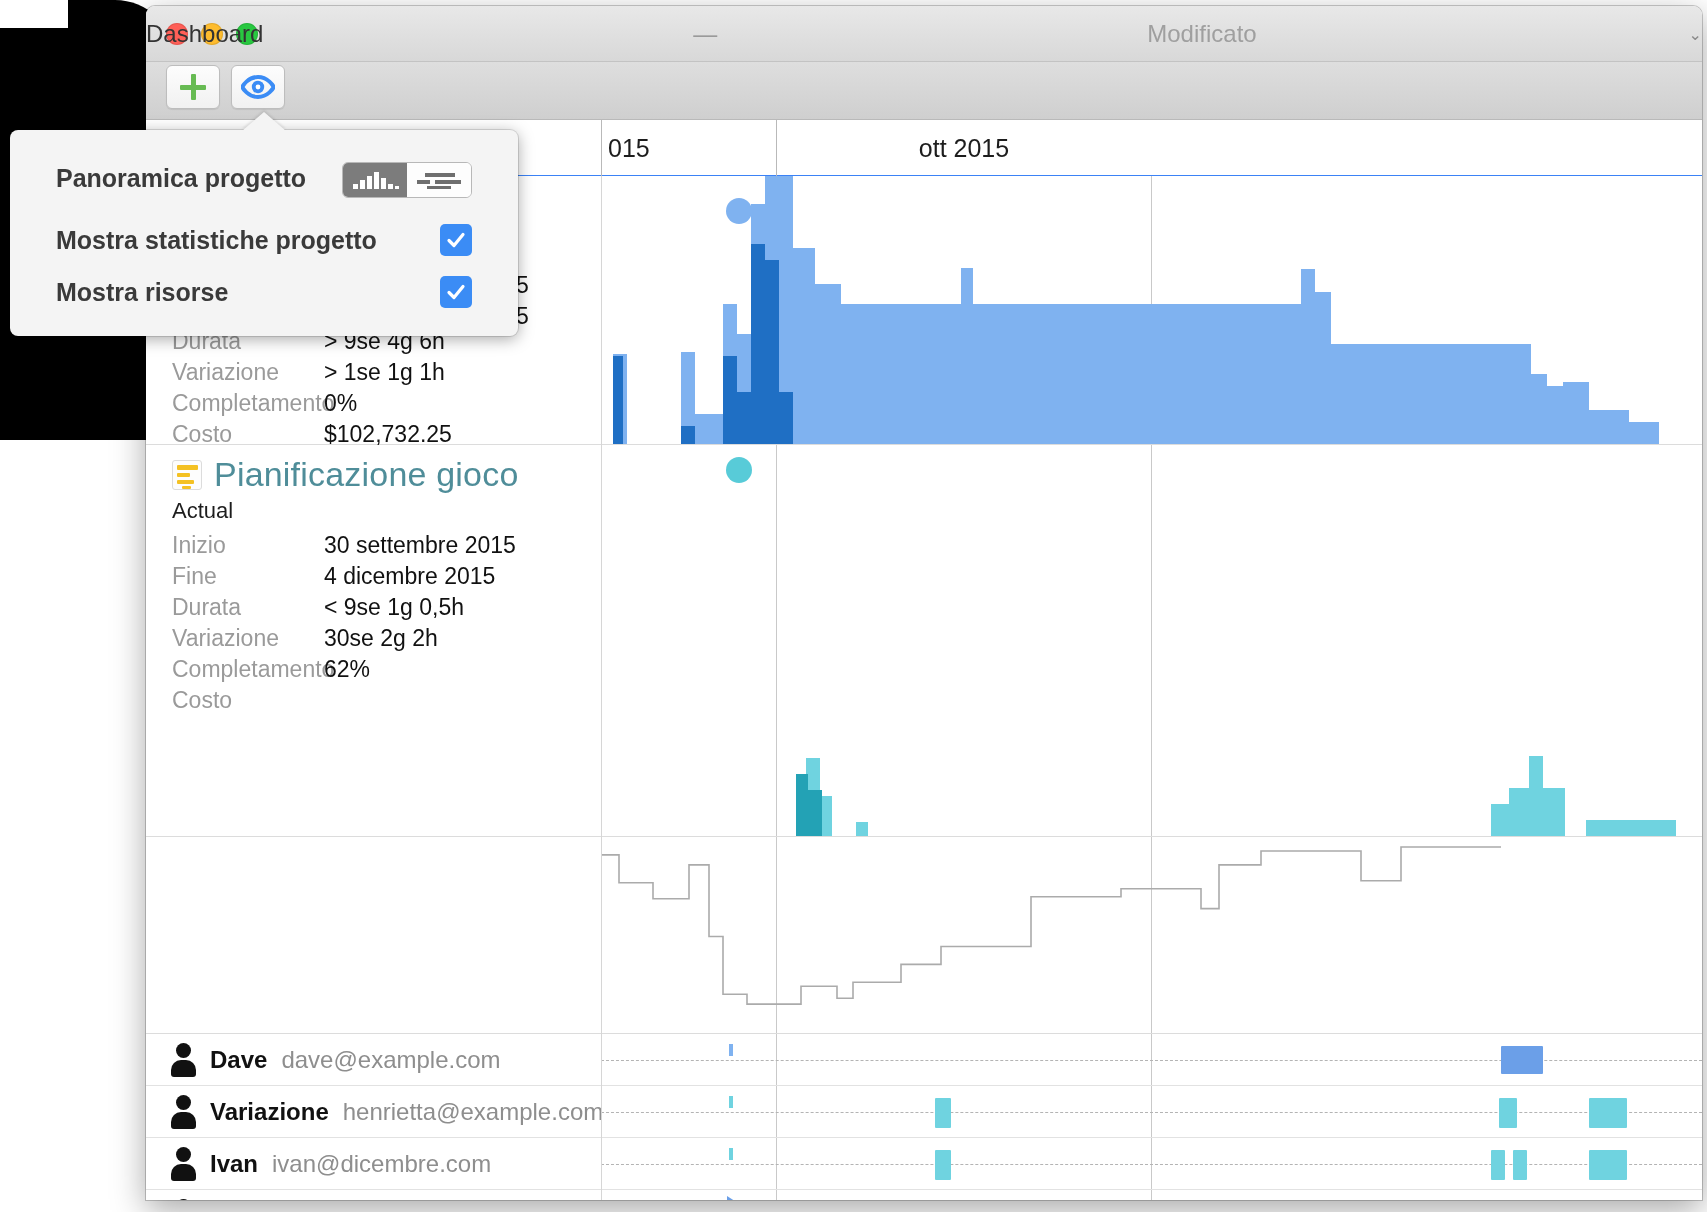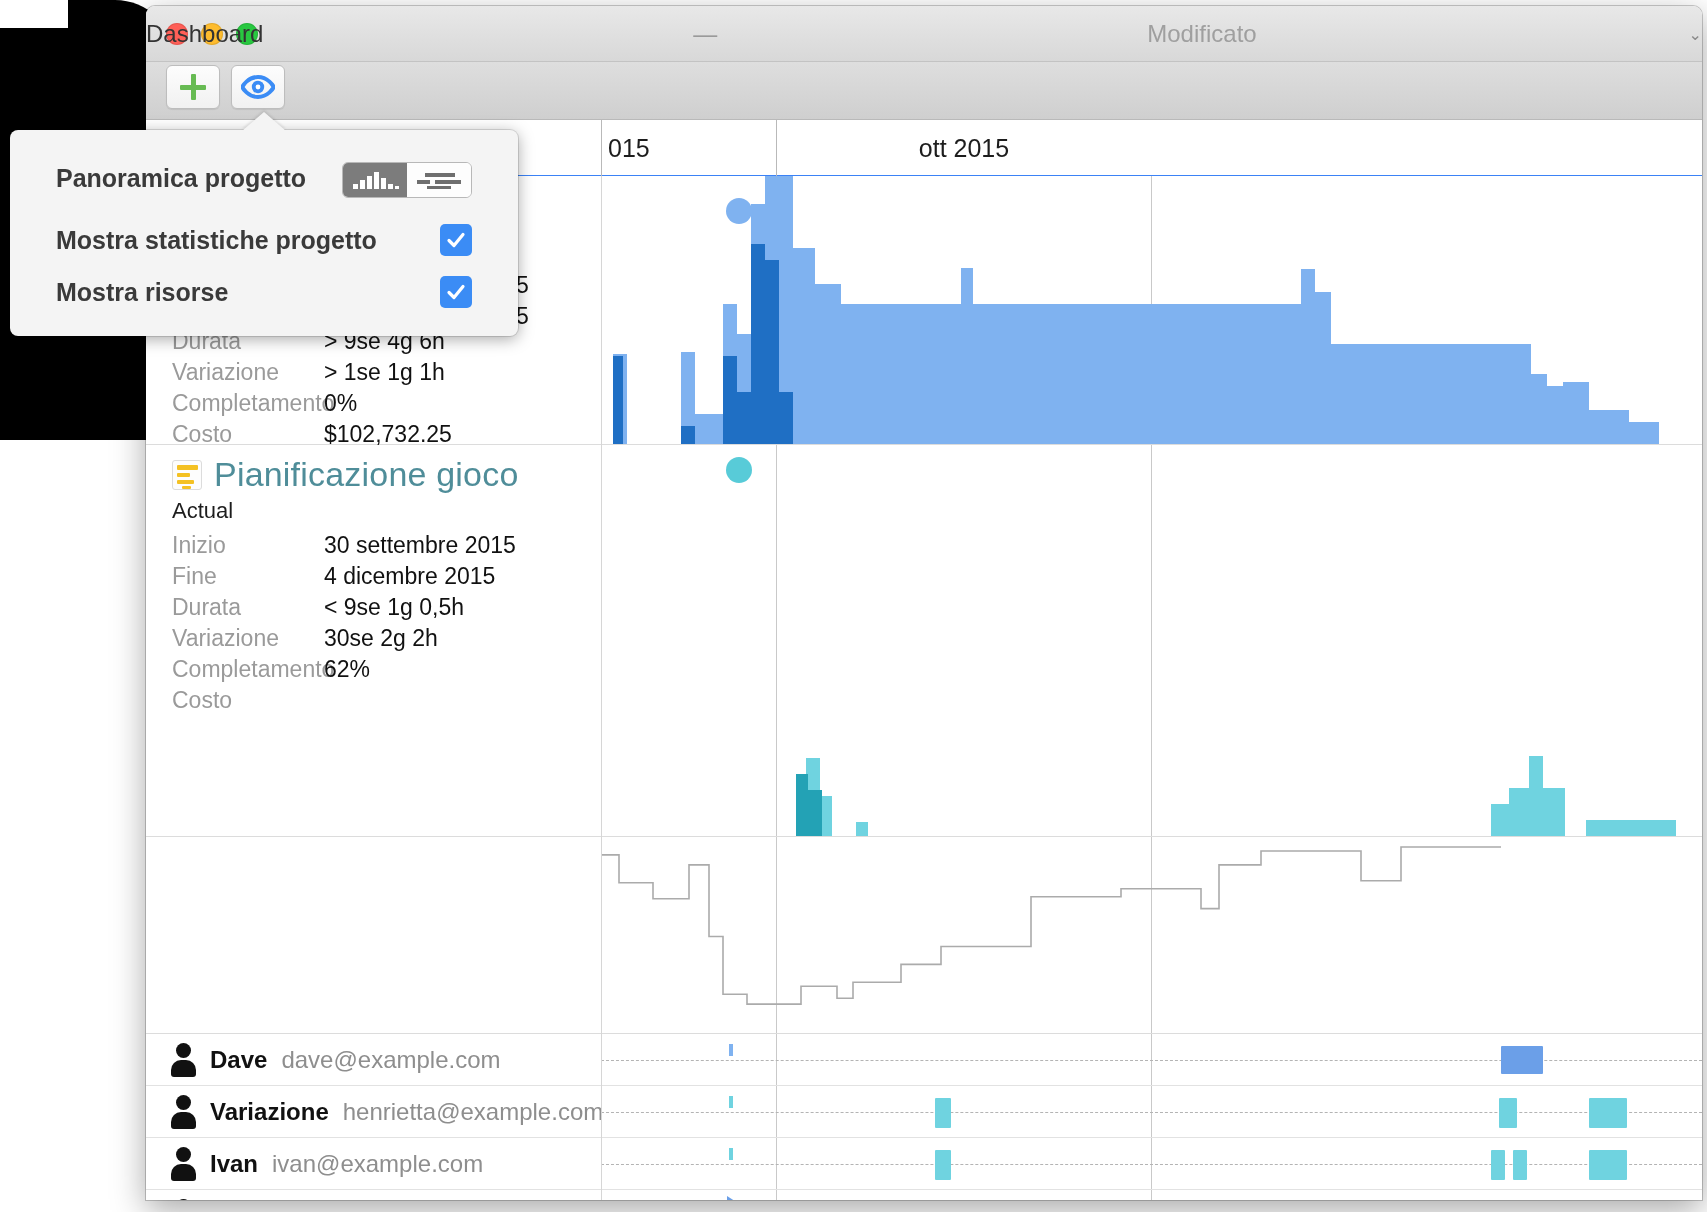--- a/index.html
+++ b/index.html
@@ -379,21 +379,21 @@
         </div>
       </div>
 
       <div class="res-row" style="top:1018px;height:52px;">
         <div class="res-info">
           <span class="person">
               <span class="head"></span>
               <span class="body"></span>
             </span>
           <span class="res-name">Ivan</span>
-          <span class="res-mail">ivan@example.com</span>
+          <span class="res-mail">ivan@dicembre.com</span>
         </div>
         <div class="res-chart">
           <div class="res-baseline"></div>
           <div class="res-tick" style="left:128px;top:10px;background:#6fd3e0;"></div>
           <div class="res-bar" style="left:334px;top:12px;width:16px;height:30px;background:#6fd3e0;"></div>
           <div class="res-bar" style="left:890px;top:12px;width:14px;height:30px;background:#6fd3e0;"></div>
           <div class="res-bar" style="left:912px;top:12px;width:14px;height:30px;background:#6fd3e0;"></div>
           <div class="res-bar" style="left:988px;top:12px;width:38px;height:30px;background:#6fd3e0;"></div>
         </div>
       </div>

